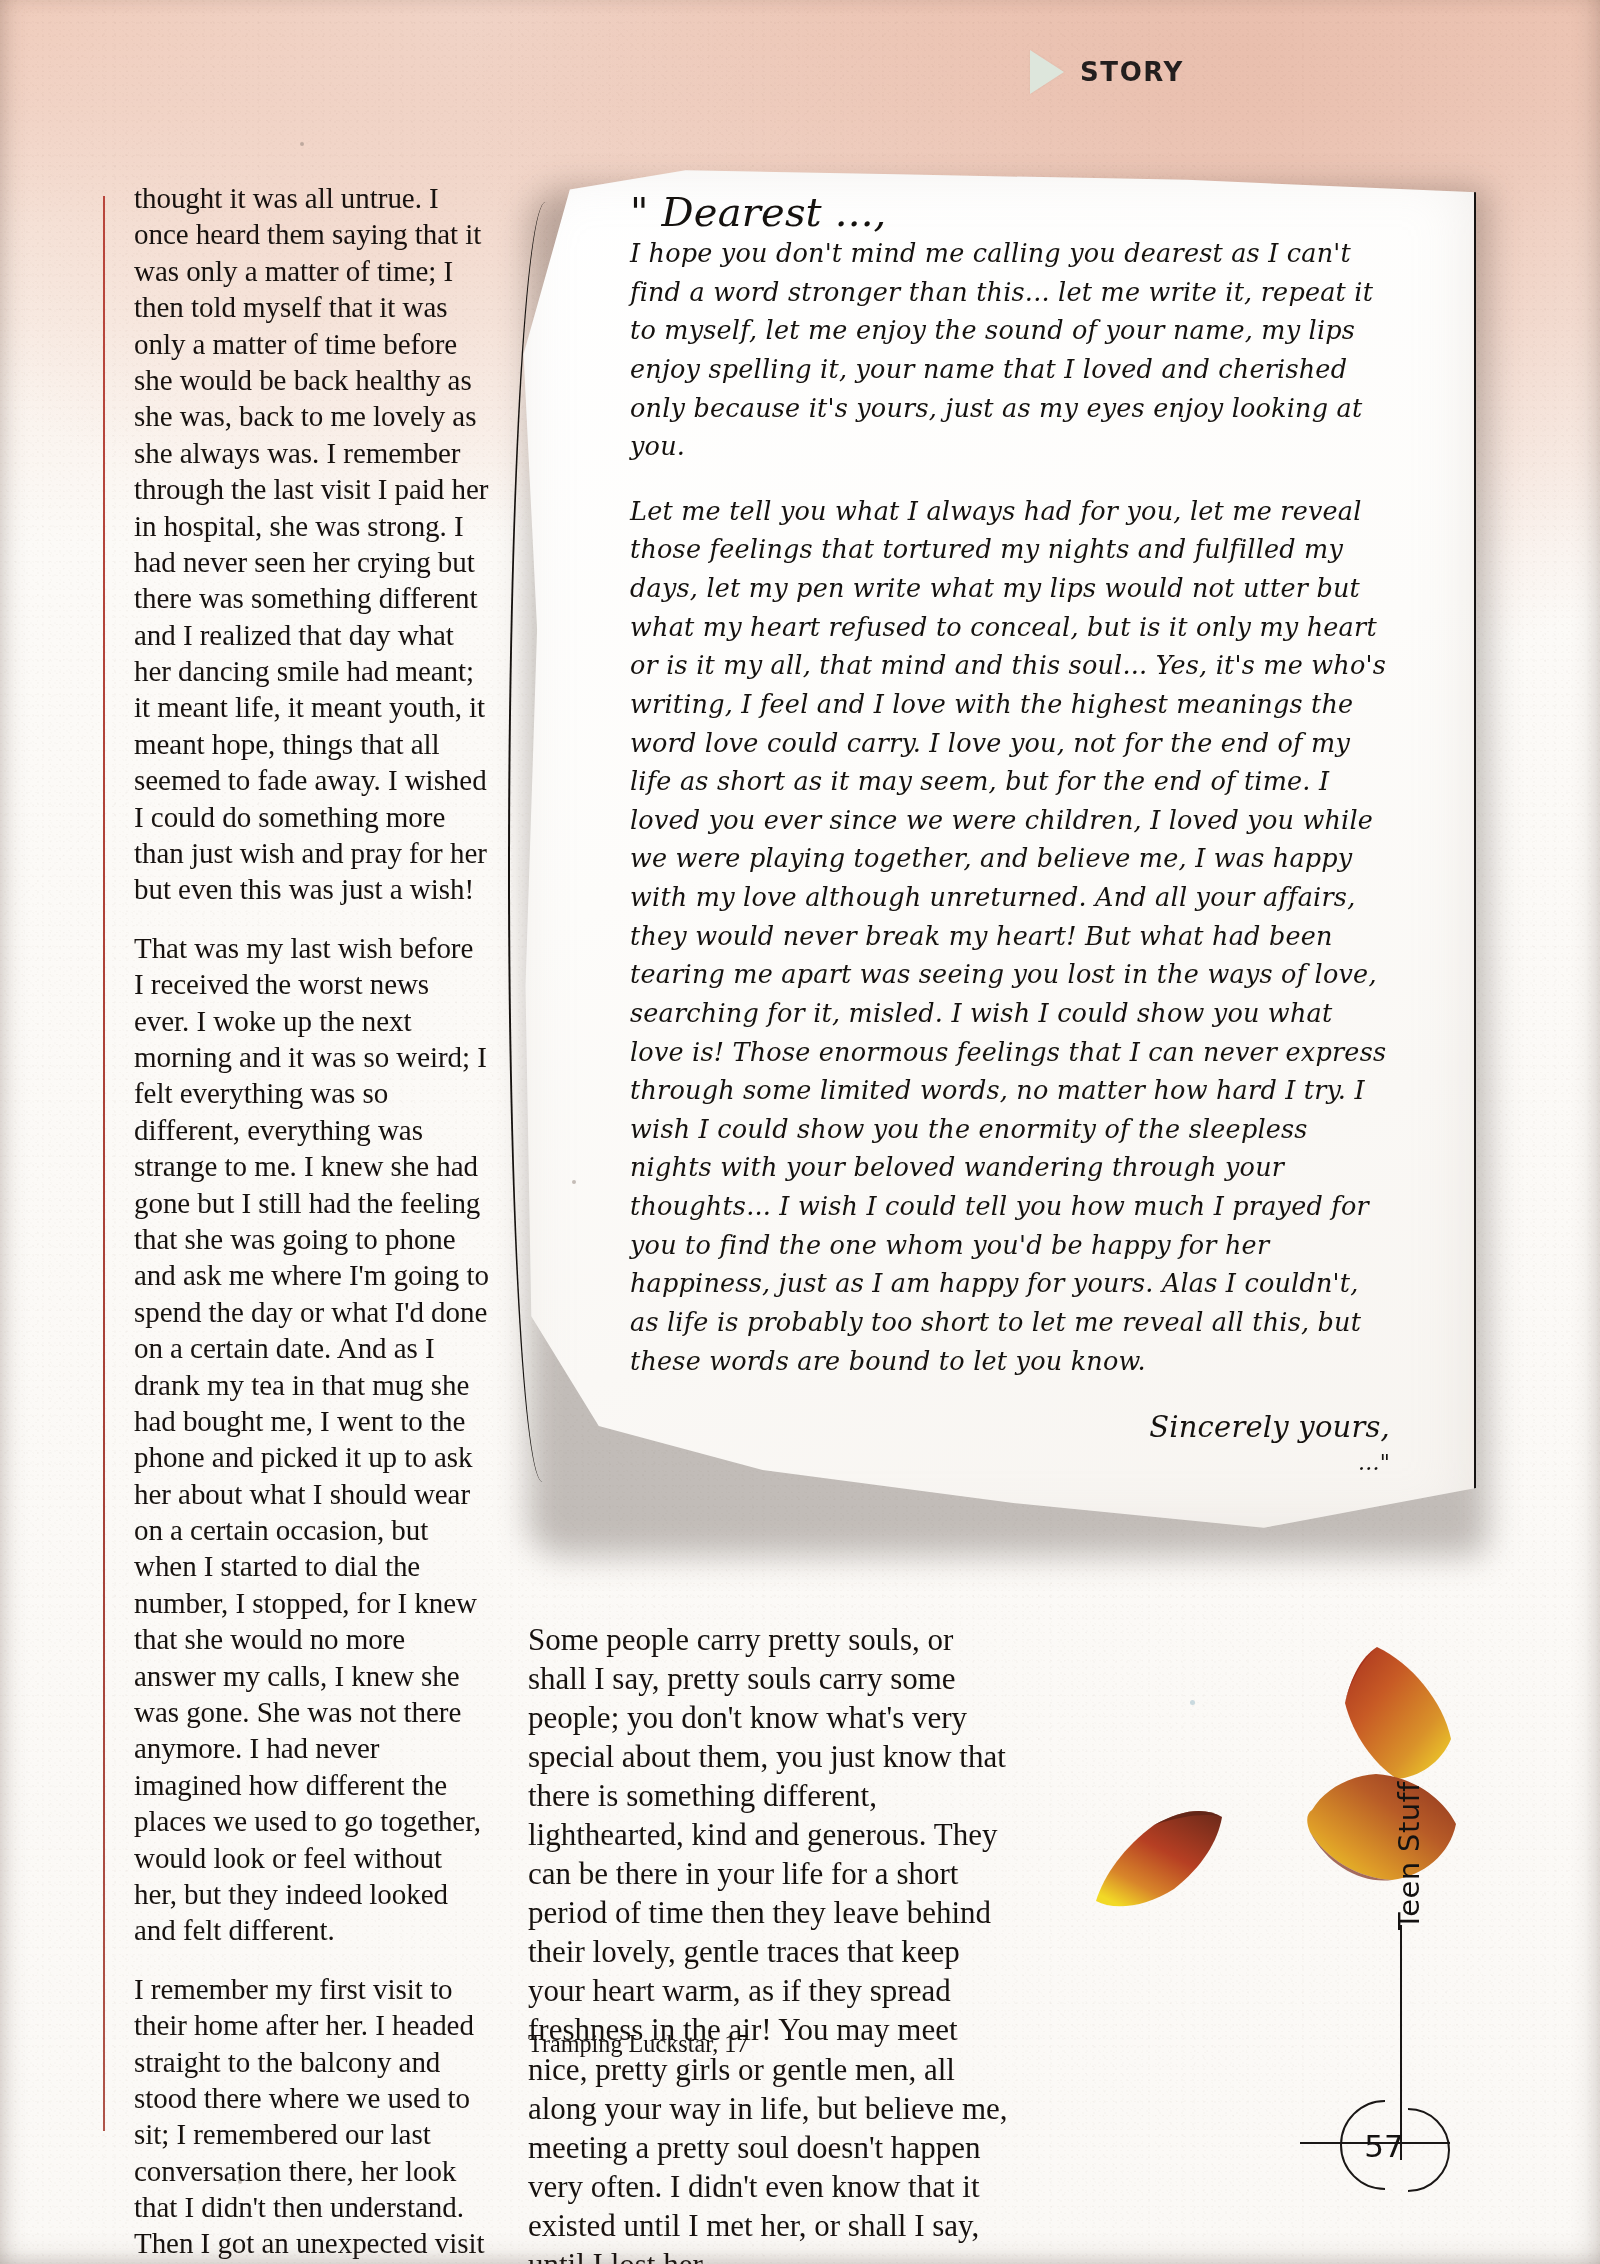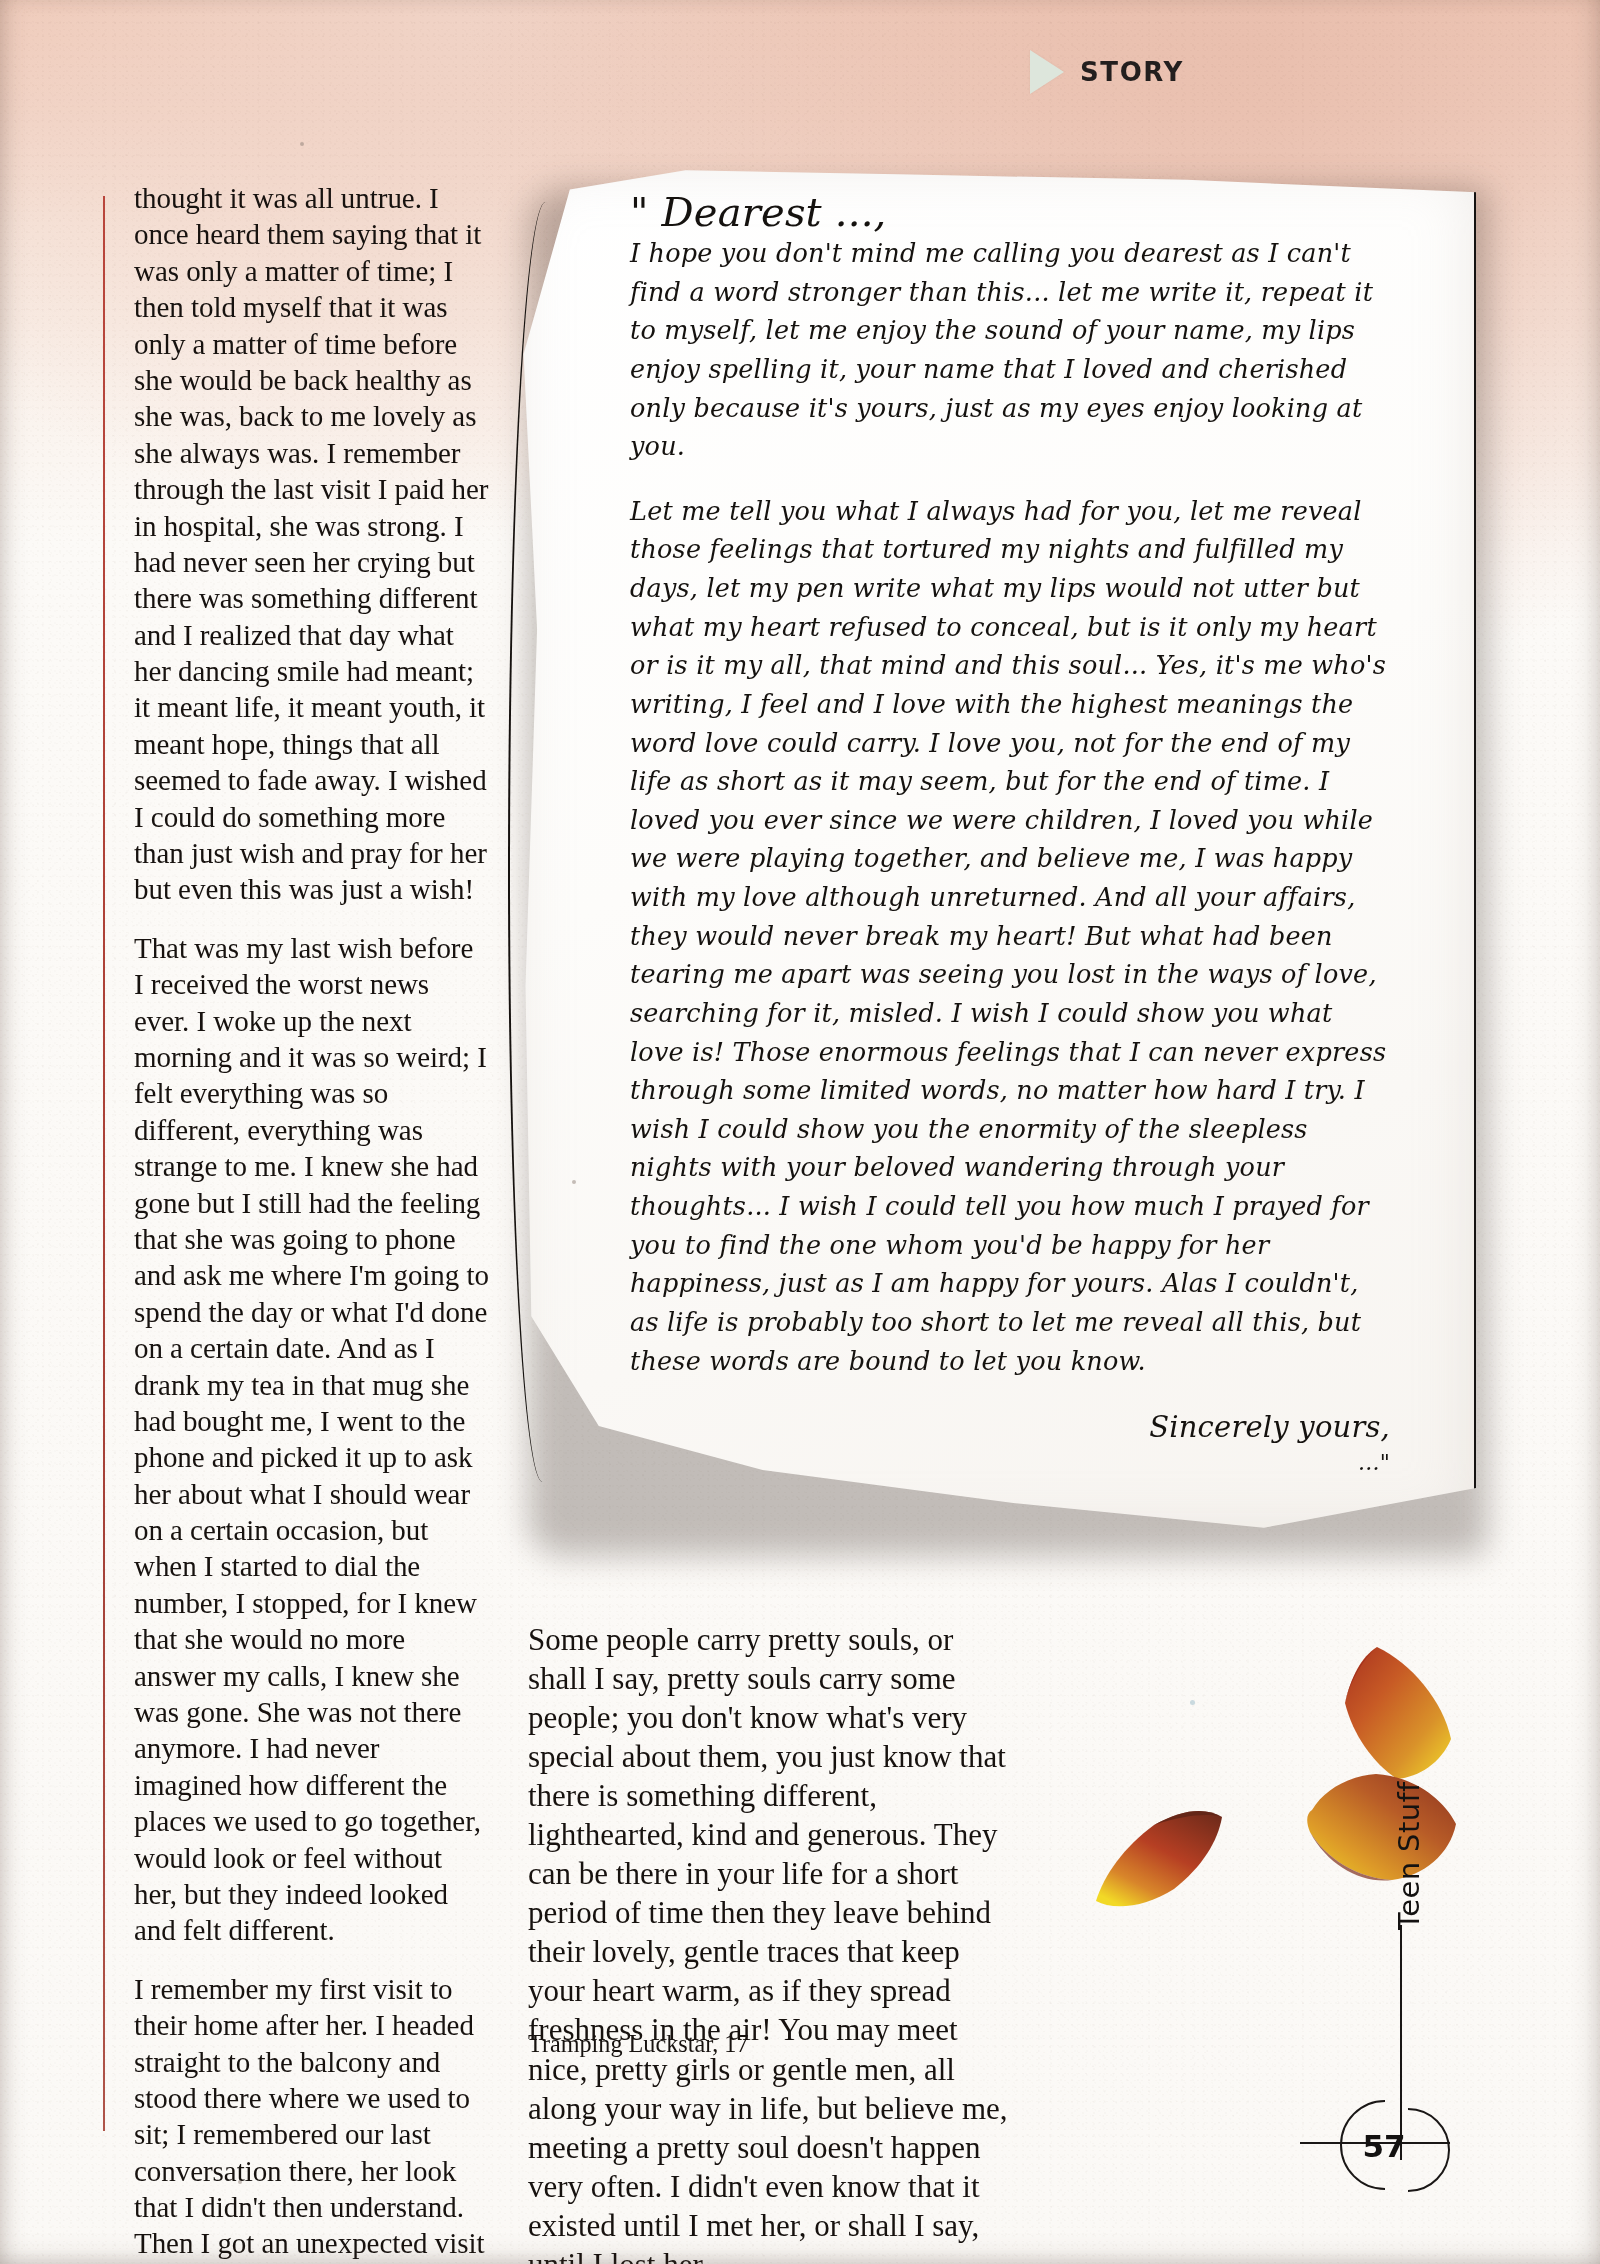--- a/index.html
+++ b/index.html
@@ -132,21 +132,21 @@
     border:2px solid #1a1716;border-radius:50%;
     clip-path:polygon(0 0,50% 0,50% 100%,0 100%);
   }
   #foot-arc2{
     position:absolute;left:1366px;top:2108px;width:80px;height:80px;
     border:2px solid #1a1716;border-radius:50%;
     clip-path:polygon(50% 0,100% 0,100% 100%,50% 100%);
   }
   #page-no{
     position:absolute;left:1356px;top:2128px;width:56px;text-align:center;
-    font-family:"DejaVu Sans", sans-serif;font-weight:bold;font-size:31px;color:#141211;
+    font-family:"DejaVu Sans", sans-serif;font-weight:normal;font-size:31px;color:#141211;
   }
 
   
   .speck{position:absolute;background:#8d7f78;border-radius:50%;opacity:.5;}
 </style>
 </head>
 <body>
 
 <div id="page">
 

